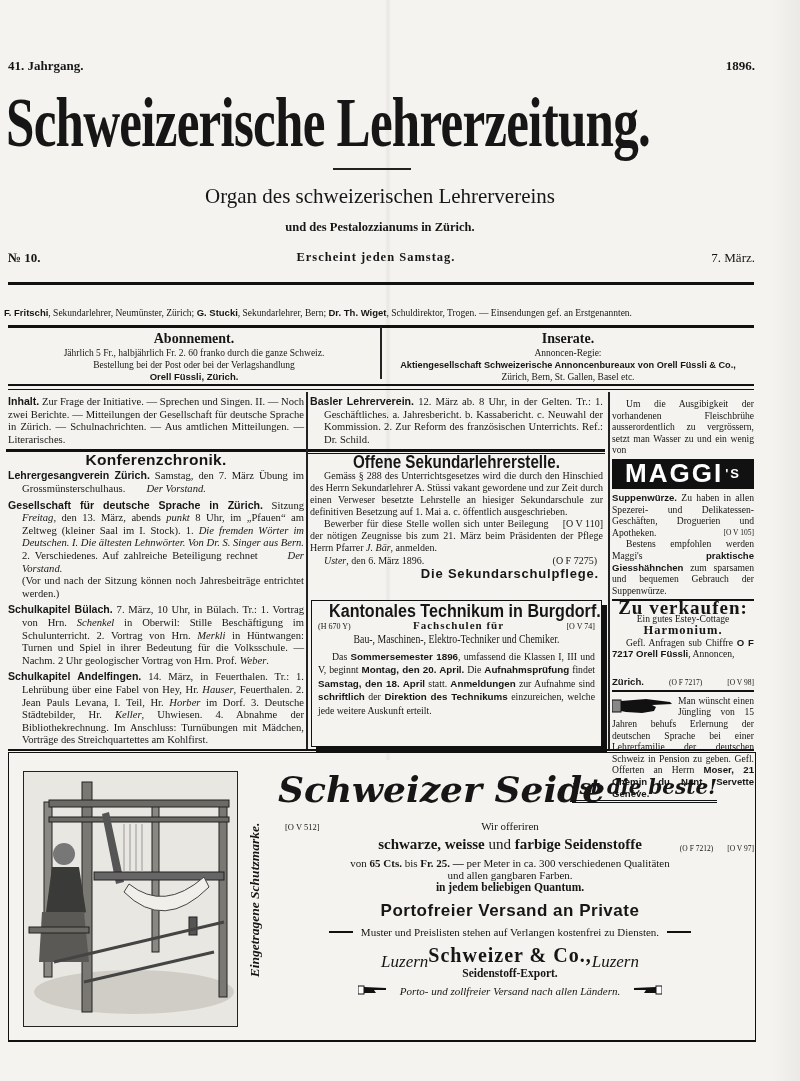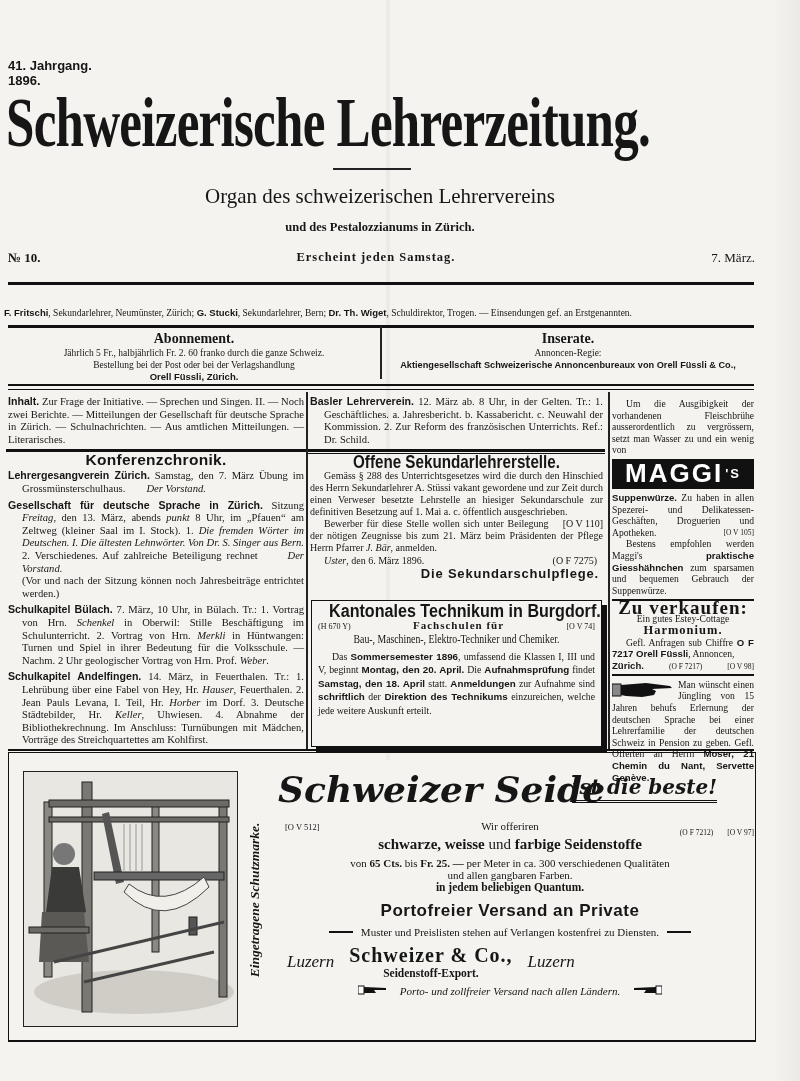--- a/index.html
+++ b/index.html
@@ -60,21 +60,21 @@
   .vert-mark { position: absolute; left: 243px; top: 780px; width: 24px; height: 240px; display: flex; align-items: center; justify-content: center; }
   .vert-mark span { transform: rotate(-90deg); white-space: nowrap; font-family: "Liberation Serif", serif; font-weight: bold; font-style: italic; font-size: 13.5px; }
 </style>
 </head>
 <body>
 
 <div class="page">
   <div class="fold"></div>
   <div class="rightedge"></div>
 
-  <div class="masthead-top" style="font-family:Liberation Sans, sans-serif;flex-direction:column;">
+  <div class="masthead-top" style="font-family:Liberation Serif, serif;">
     <span>41. Jahrgang.</span>
     <span>1896.</span>
   </div>
   <div class="title">Schweizerische Lehrerzeitung.</div>
   <div class="title-rule"></div>
   <div class="organ">Organ des schweizerischen Lehrervereins</div>
   <div class="organ-sub">und des Pestalozzianums in Zürich.</div>
   <div class="issue-row">
     <span style="font-weight:bold">№ 10.</span>
     <span class="mid">Erscheint jeden Samstag.</span>
@@ -91,20 +91,21 @@
     <div class="box-h">Abonnement.</div>
     <div>Jährlich 5 Fr., halbjährlich Fr. 2. 60 franko durch die ganze Schweiz.</div>
     <div>Bestellung bei der Post oder bei der Verlagshandlung</div>
     <div class="sans-b">Orell Füssli, Zürich.</div>
   </div>
   <div class="vline" style="left:380px; top:327px; height:52px;"></div>
   <div class="inserate">
     <div class="box-h">Inserate.</div>
     <div>Annoncen-Regie:</div>
     <div class="sans-b" style="font-size:9.2px; white-space:nowrap;">Aktiengesellschaft Schweizerische Annoncenbureaux von Orell Füssli &amp; Co.,</div>
+    <div>Zürich, Bern, St. Gallen, Basel etc.</div>
   </div>
   <div class="rule-thick" style="top:384px; height:2px;"></div>
   <div class="rule-thick" style="top:389px; height:1px;"></div>
 
   <div class="col" style="left:8px; top:395px; width:296px;">
     <p style="margin-bottom:3px;"><b class="sans-b">Inhalt.</b><span> Zur Frage der Initiative. — Sprechen und Singen. II. — Noch zwei Berichte. — Mitteilungen der Gesellschaft für deutsche Sprache in Zürich. — Schulnachrichten. — Aus amtlichen Mitteilungen. — Literarisches.</span></p>
     <div style="height:2.5px; background:#111; margin:2px -2px 0;"></div>
     <div class="konf-h">Konferenzchronik.</div>
     <p class="indent-hang"><b class="sans-b">Lehrergesangverein Zürich.</b><span> Samstag, den 7. März Übung im Grossmünsterschulhaus.</span> &nbsp;&nbsp;&nbsp;&nbsp;&nbsp;&nbsp; <i>Der Vorstand.</i></p>
     <p class="indent-hang"><b class="sans-b">Gesellschaft für deutsche Sprache in Zürich.</b><span> Sitzung </span><i>Freitag</i><span>, den 13. März, abends </span><i>punkt</i><span> 8 Uhr, im „Pfauen“ am Zeltweg (kleiner Saal im I. Stock). 1. </span><i>Die fremden Wörter im Deutschen. I. Die ältesten Lehnwörter. Von Dr. S. Singer aus Bern.</i><span> 2. Verschiedenes. Auf zahlreiche Beteiligung rechnet</span> &nbsp;&nbsp;&nbsp;&nbsp; <i>Der Vorstand.</i><br><span>(Vor und nach der Sitzung können noch Jahresbeiträge entrichtet werden.)</span></p>
@@ -145,21 +146,21 @@
         <span>MAGGI</span>
         <sup>'S</sup>
       </div>
     <p><b class="sans-b">Suppenwürze.</b><span> Zu haben in allen Spezerei- und Delikatessen-Geschäften, Droguerien und Apotheken.</span> <span style="float:right; font-size:7.5px;">[O V 105]</span></p>
     <p class="ti"><span>Bestens empfohlen werden Maggi's </span><b class="sans-b">praktische Giesshähnchen</b><span> zum sparsamen und bequemen Gebrauch der Suppenwürze.</span></p>
     <div style="height:1.5px; background:#111; margin:3px 0 1px;"></div>
     <div class="zu-h">Zu verkaufen:</div>
     <p style="text-align:center">Ein gutes Estey-Cottage</p>
     <p style="text-align:center; font-weight:bold; font-size:12.5px; letter-spacing:1px;">Harmonium.</p>
     <p class="ti"><span>Gefl. Anfragen sub Chiffre</span> <b class="sans-b">O F 7217 Orell Füssli</b><span>, Annoncen,</span></p>
-    <p style="display:flex; justify-content:space-between; align-items:baseline;">
+    <p style="display:flex; justify-content:space-between; align-items:baseline;margin-top:16px;">
         <b class="sans-b">Zürich.</b>
         <span style="font-size:7.5px">(O F 7217)</span>
         <span style="font-size:7.5px">[O V 98]</span>
       </p>
     <div style="height:1.5px; background:#111; margin:2px 0 3px;"></div>
     <p>
       <span style="float:left; width:62px; height:22px; margin-right:4px;">
         <svg width="62" height="22" viewBox="0 0 62 22">
             <rect x="0" y="5" width="9" height="12" fill="#888" stroke="#111" stroke-width="1"></rect>
             <path d="M9 6 L34 4 L58 7 L60 9 L40 10 L44 12 L42 16 L30 18 L14 17 L9 16 Z" fill="#111"></path>
@@ -217,21 +218,21 @@
     <div style="font-size:15px; margin-top:0;"><b>schwarze, weisse</b><span> und </span><b>farbige Seidenstoffe</b></div>
     <div style="font-size:11px; margin-top:4px;"><span>von </span><b>65 Cts.</b><span> bis </span><b>Fr. 25. —</b><span> per Meter in ca. 300 verschiedenen Qualitäten</span></div>
     <div style="font-size:11px;">und allen gangbaren Farben.</div>
     <div style="font-size:11.5px; font-weight:bold;">in jedem beliebigen Quantum.</div>
     <div style="font-family:'Liberation Sans',sans-serif; font-weight:900; font-size:17px; margin-top:8px; letter-spacing:0.5px;">Portofreier Versand an Private</div>
     <div style="font-size:11px; margin-top:5px; display:flex; align-items:center; justify-content:center; gap:8px;">
         <span style="display:inline-block; width:24px; height:2px; background:#111;"></span>
         <span>Muster und Preislisten stehen auf Verlangen kostenfrei zu Diensten.</span>
         <span style="display:inline-block; width:24px; height:2px; background:#111;"></span>
       </div>
-    <div style="display:flex; justify-content:flex-start; align-items:center; margin-top:6px; padding:0 12px;gap:15px;">
+    <div style="display:flex; justify-content:center; align-items:center; margin-top:6px; padding:0 12px;">
       <i style="font-size:17px;">Luzern</i>
       <div>
         <div style="font-weight:bold; font-size:20px; letter-spacing:1px;">Schweizer &amp; Co.,</div>
         <div style="font-weight:bold; font-size:11.5px;">Seidenstoff-Export.</div>
       </div>
       <i style="font-size:17px;">Luzern</i>
     </div>
     <div style="font-size:11px; font-style:italic; margin-top:6px; display:flex; align-items:center; justify-content:center; gap:12px;">
       <span><svg width="30" height="10" viewBox="0 0 30 10">
             <rect x="0" y="1" width="6" height="8" fill="#fff" stroke="#111"></rect>

